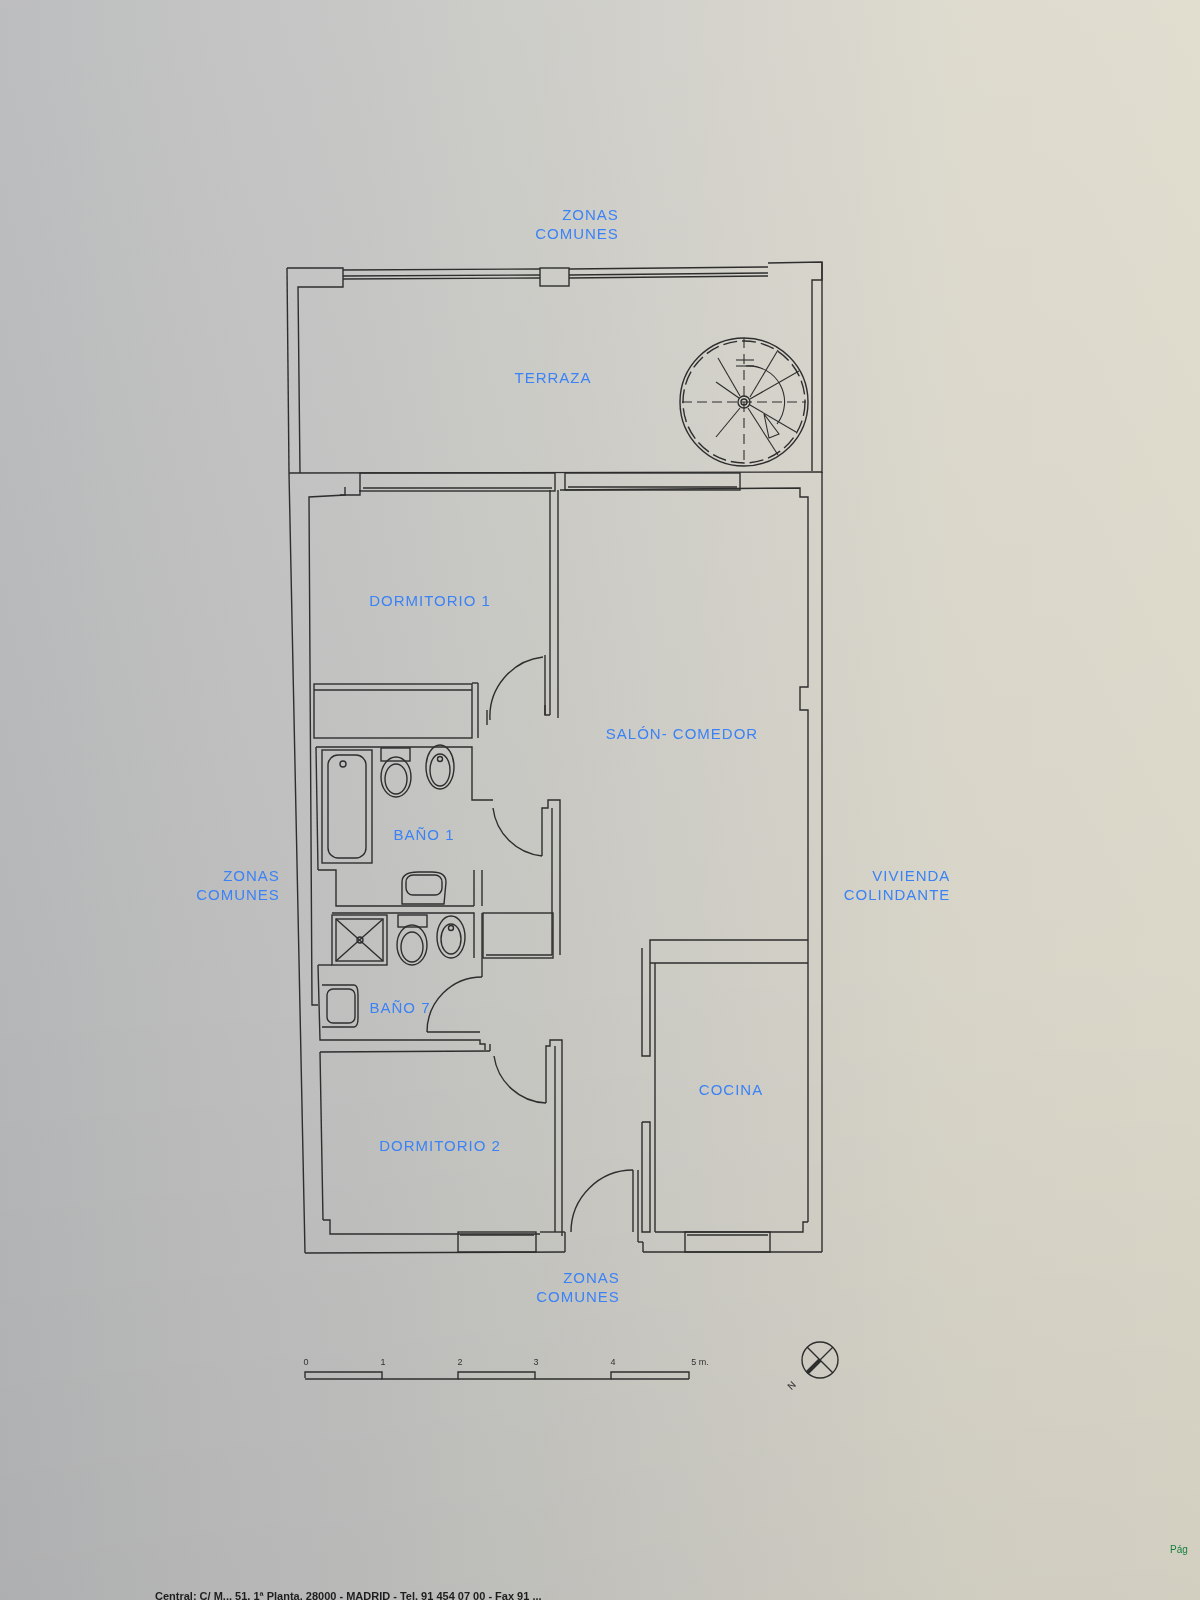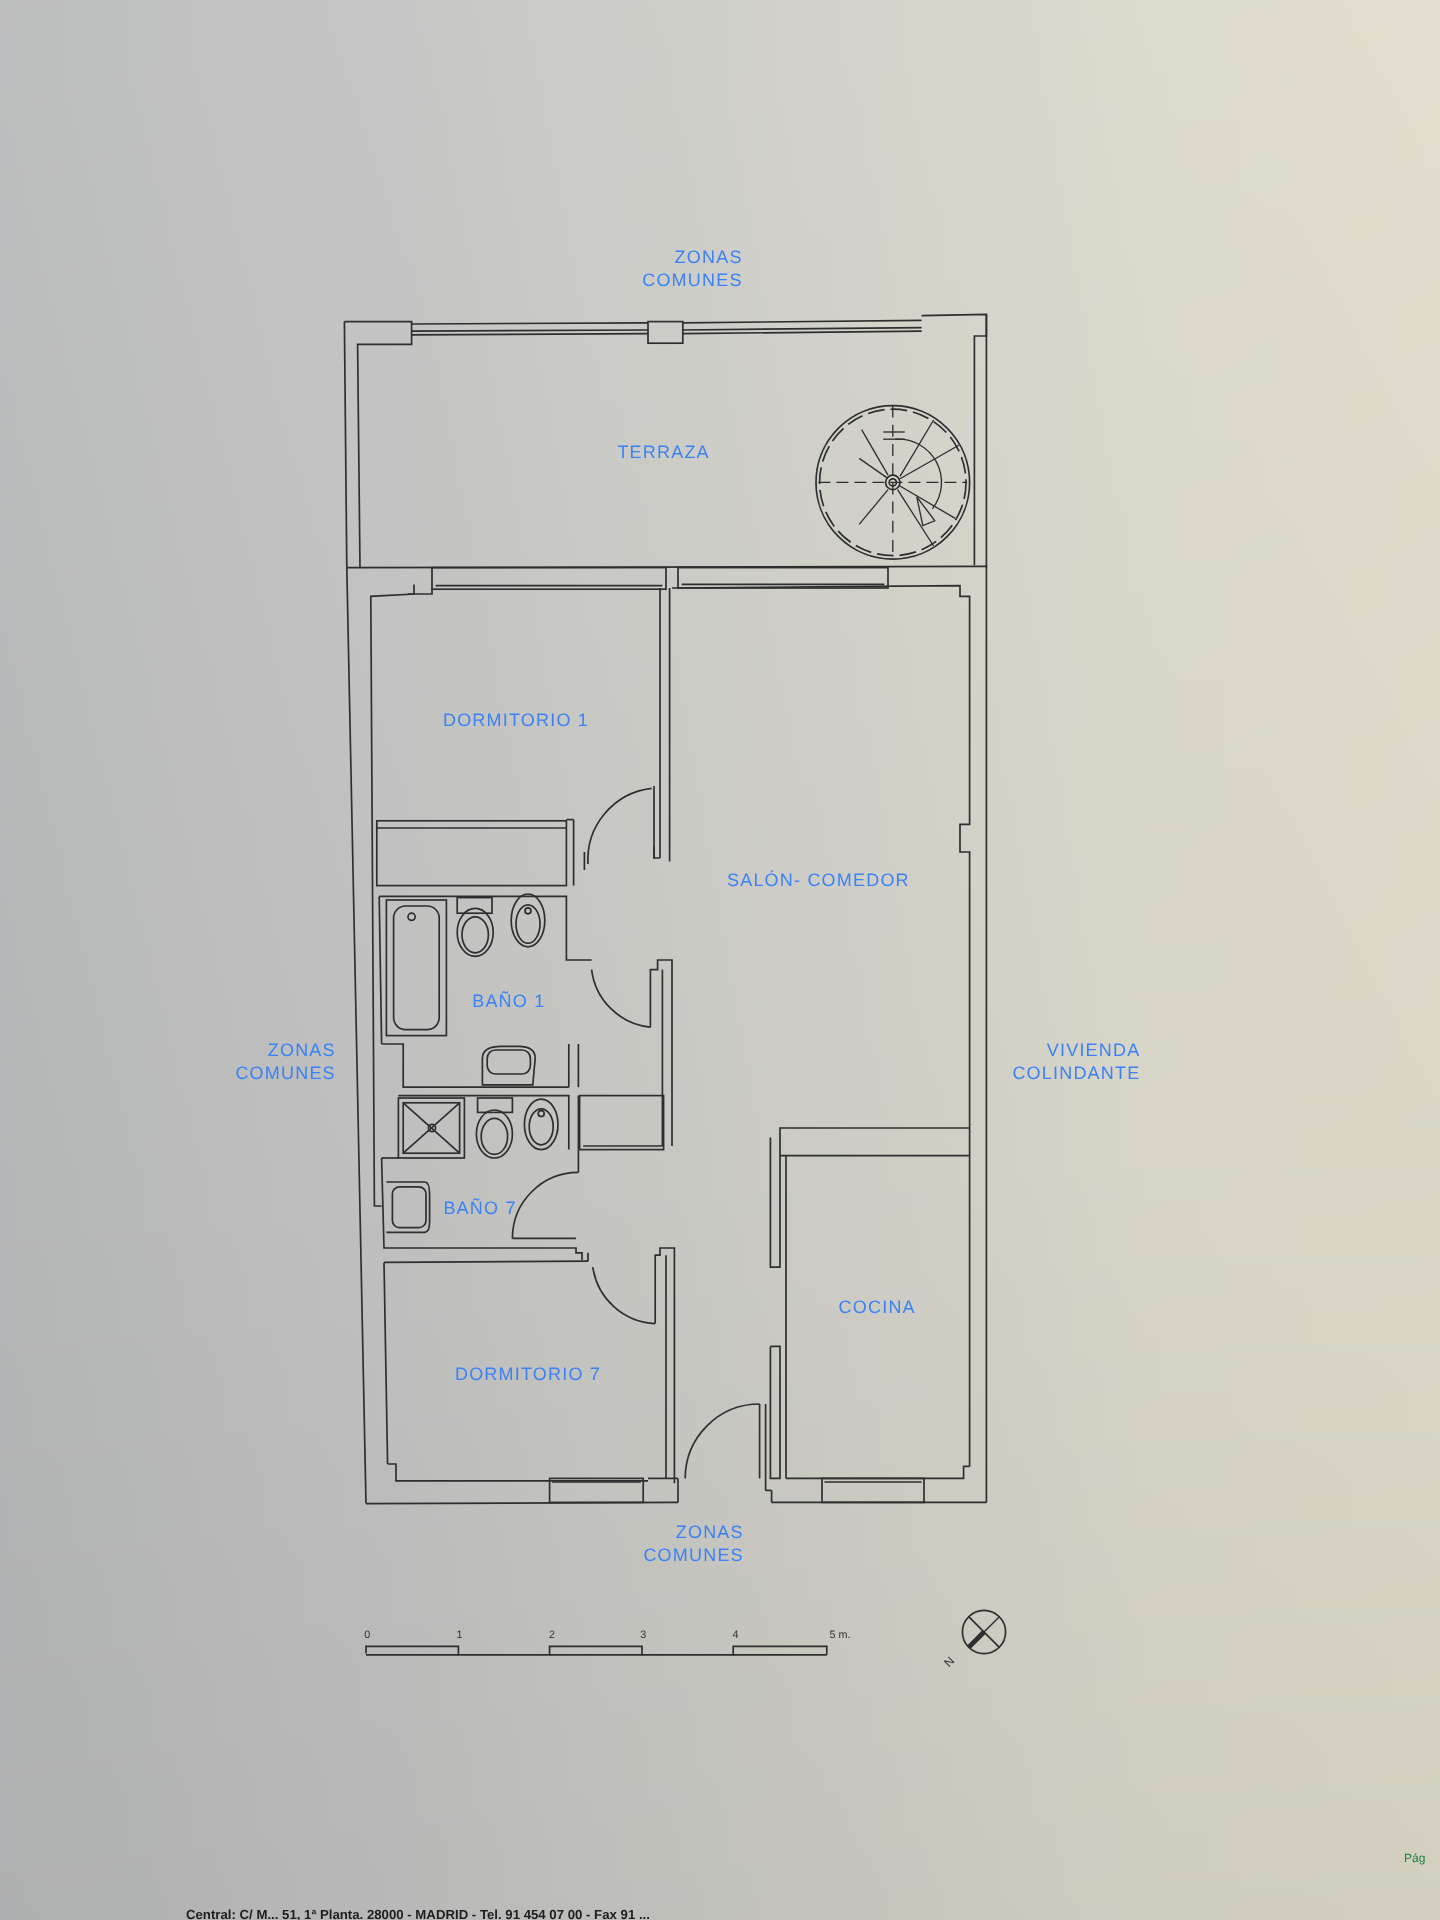--- a/index.html
+++ b/index.html
@@ -236,21 +236,21 @@
   <div>ZONAS</div>
   <div>COMUNES</div>
 </div>
 
 <div class="lbl room" style="left:537px; top:368px;margin-left:16px;">TERRAZA</div>
 <div class="lbl room" style="left:430px; top:591px;">DORMITORIO 1</div>
 <div class="lbl room" style="left:682px; top:724px;">SALÓN- COMEDOR</div>
 <div class="lbl room" style="left:424px; top:825px;">BAÑO 1</div>
 <div class="lbl room" style="left:400px; top:998px;">BAÑO 7</div>
 <div class="lbl room" style="left:731px; top:1080px;">COCINA</div>
-<div class="lbl room" style="left:440px; top:1136px;">DORMITORIO 7</div>
+<div class="lbl room" style="left:440px; top:1136px;">DORMITORIO 2</div>
 
 <div>
   <span class="scale-num" style="left:306px; top:1357px;">0</span>
   <span class="scale-num" style="left:383px; top:1357px;">1</span>
   <span class="scale-num" style="left:460px; top:1357px;">2</span>
   <span class="scale-num" style="left:536px; top:1357px;">3</span>
   <span class="scale-num" style="left:613px; top:1357px;">4</span>
   <span class="scale-num" style="left:700px; top:1357px;">5 m.</span>
 </div>
 

